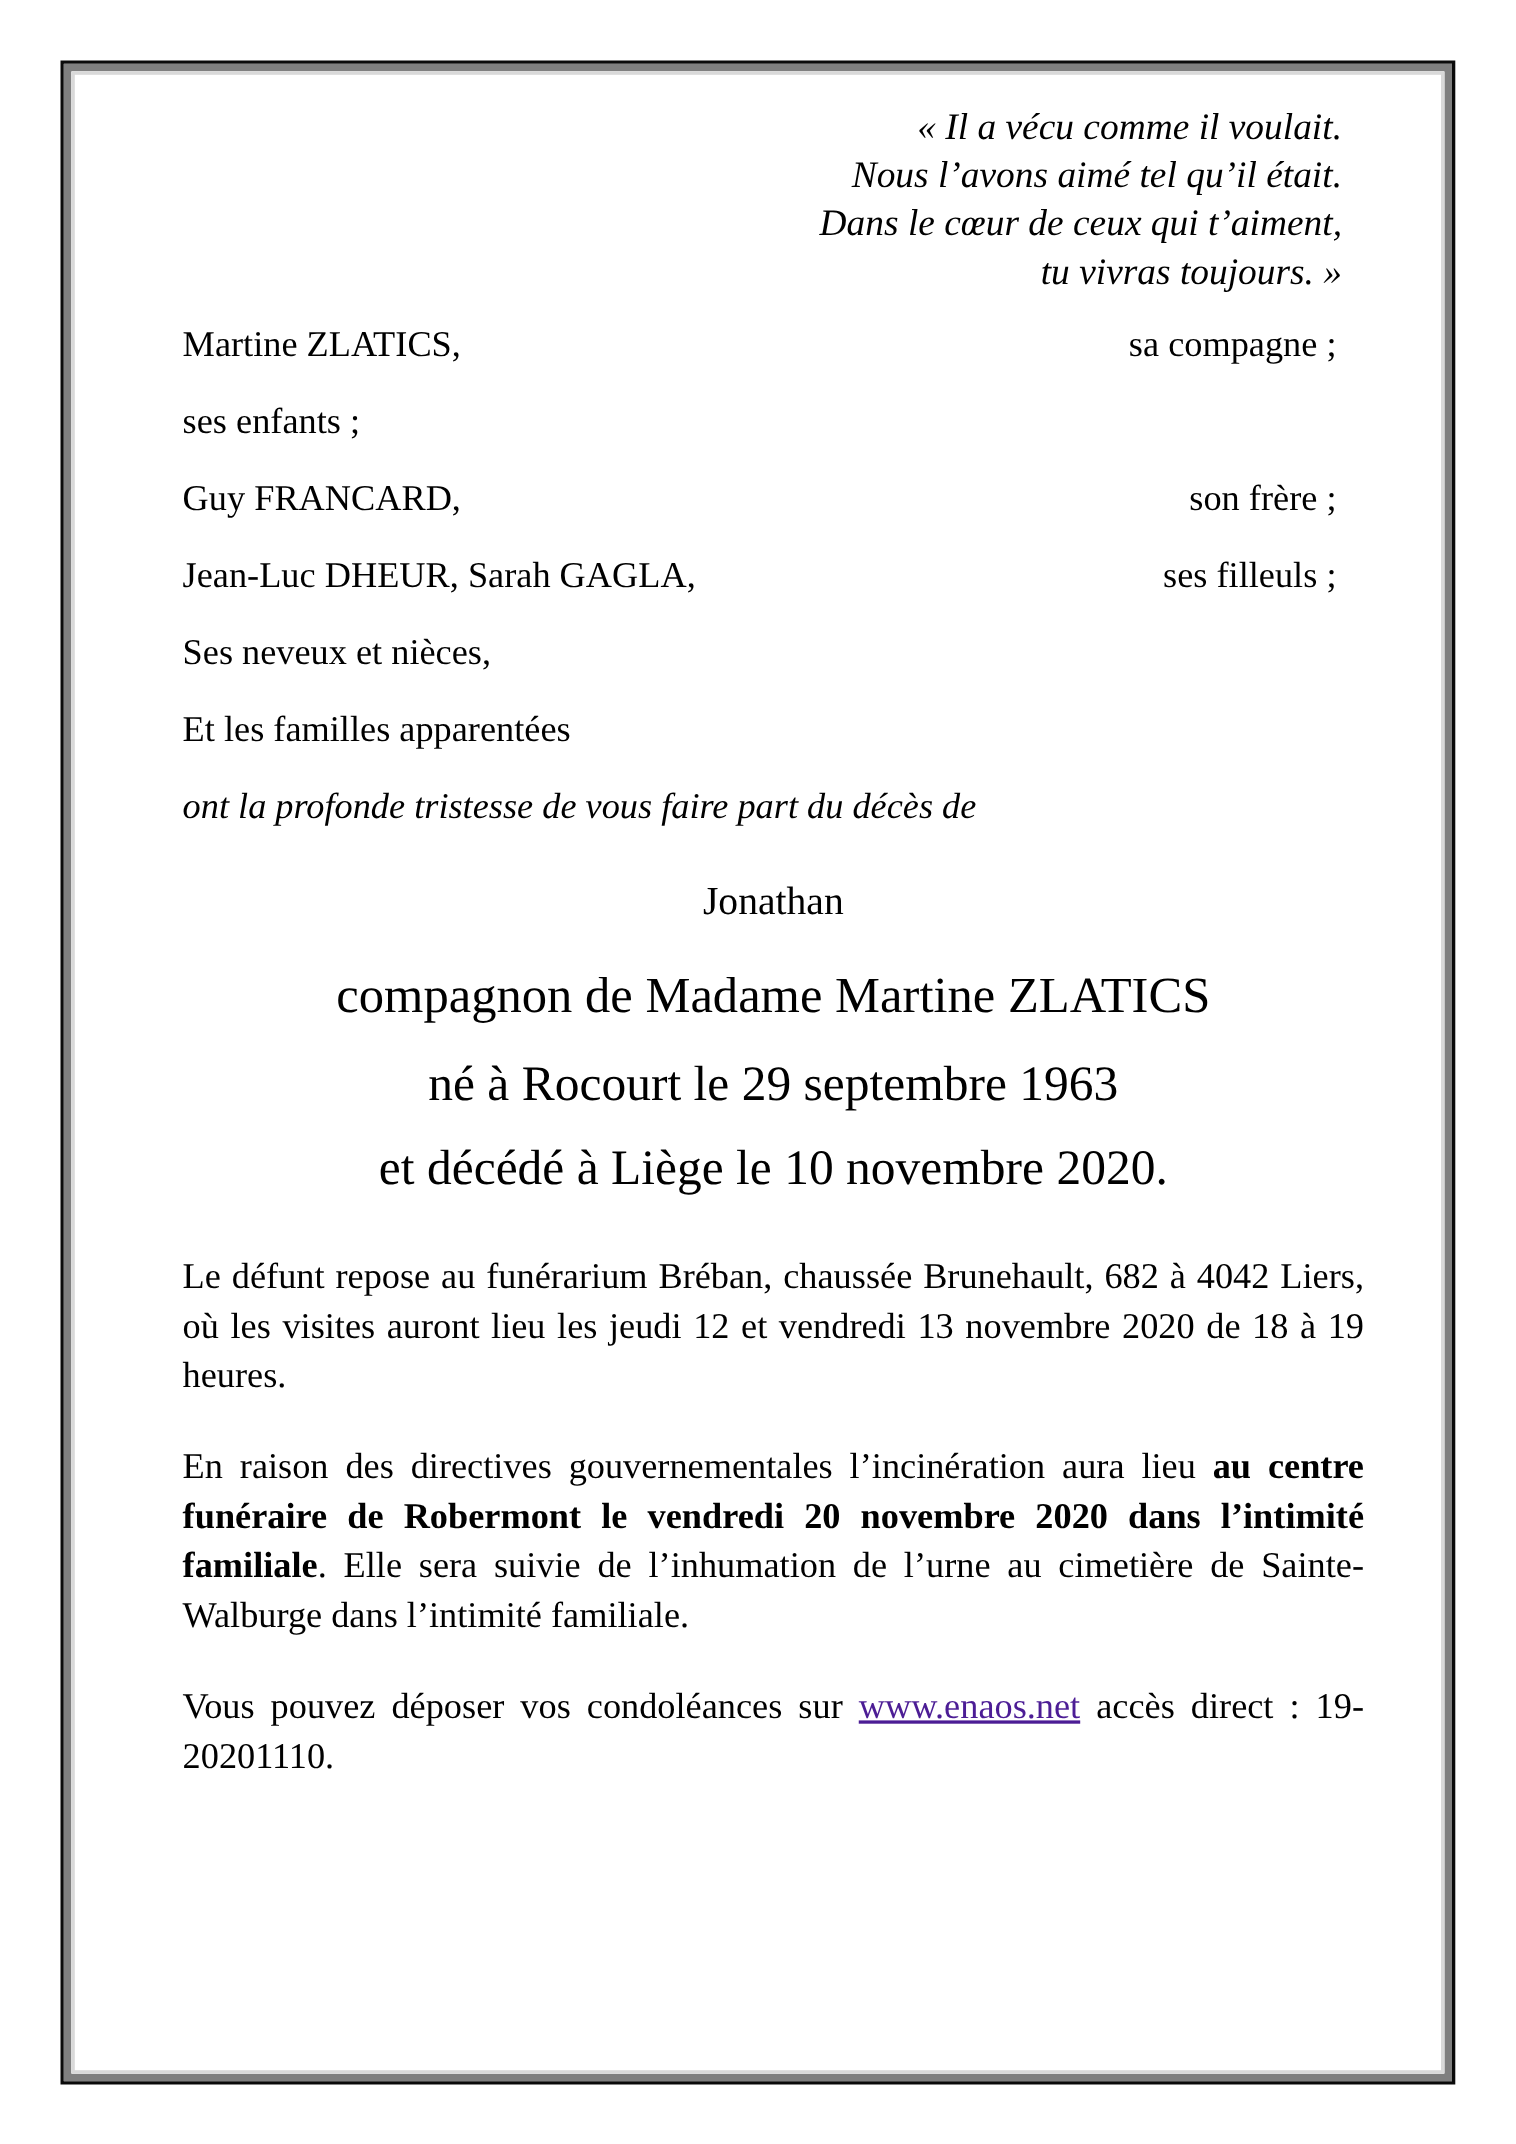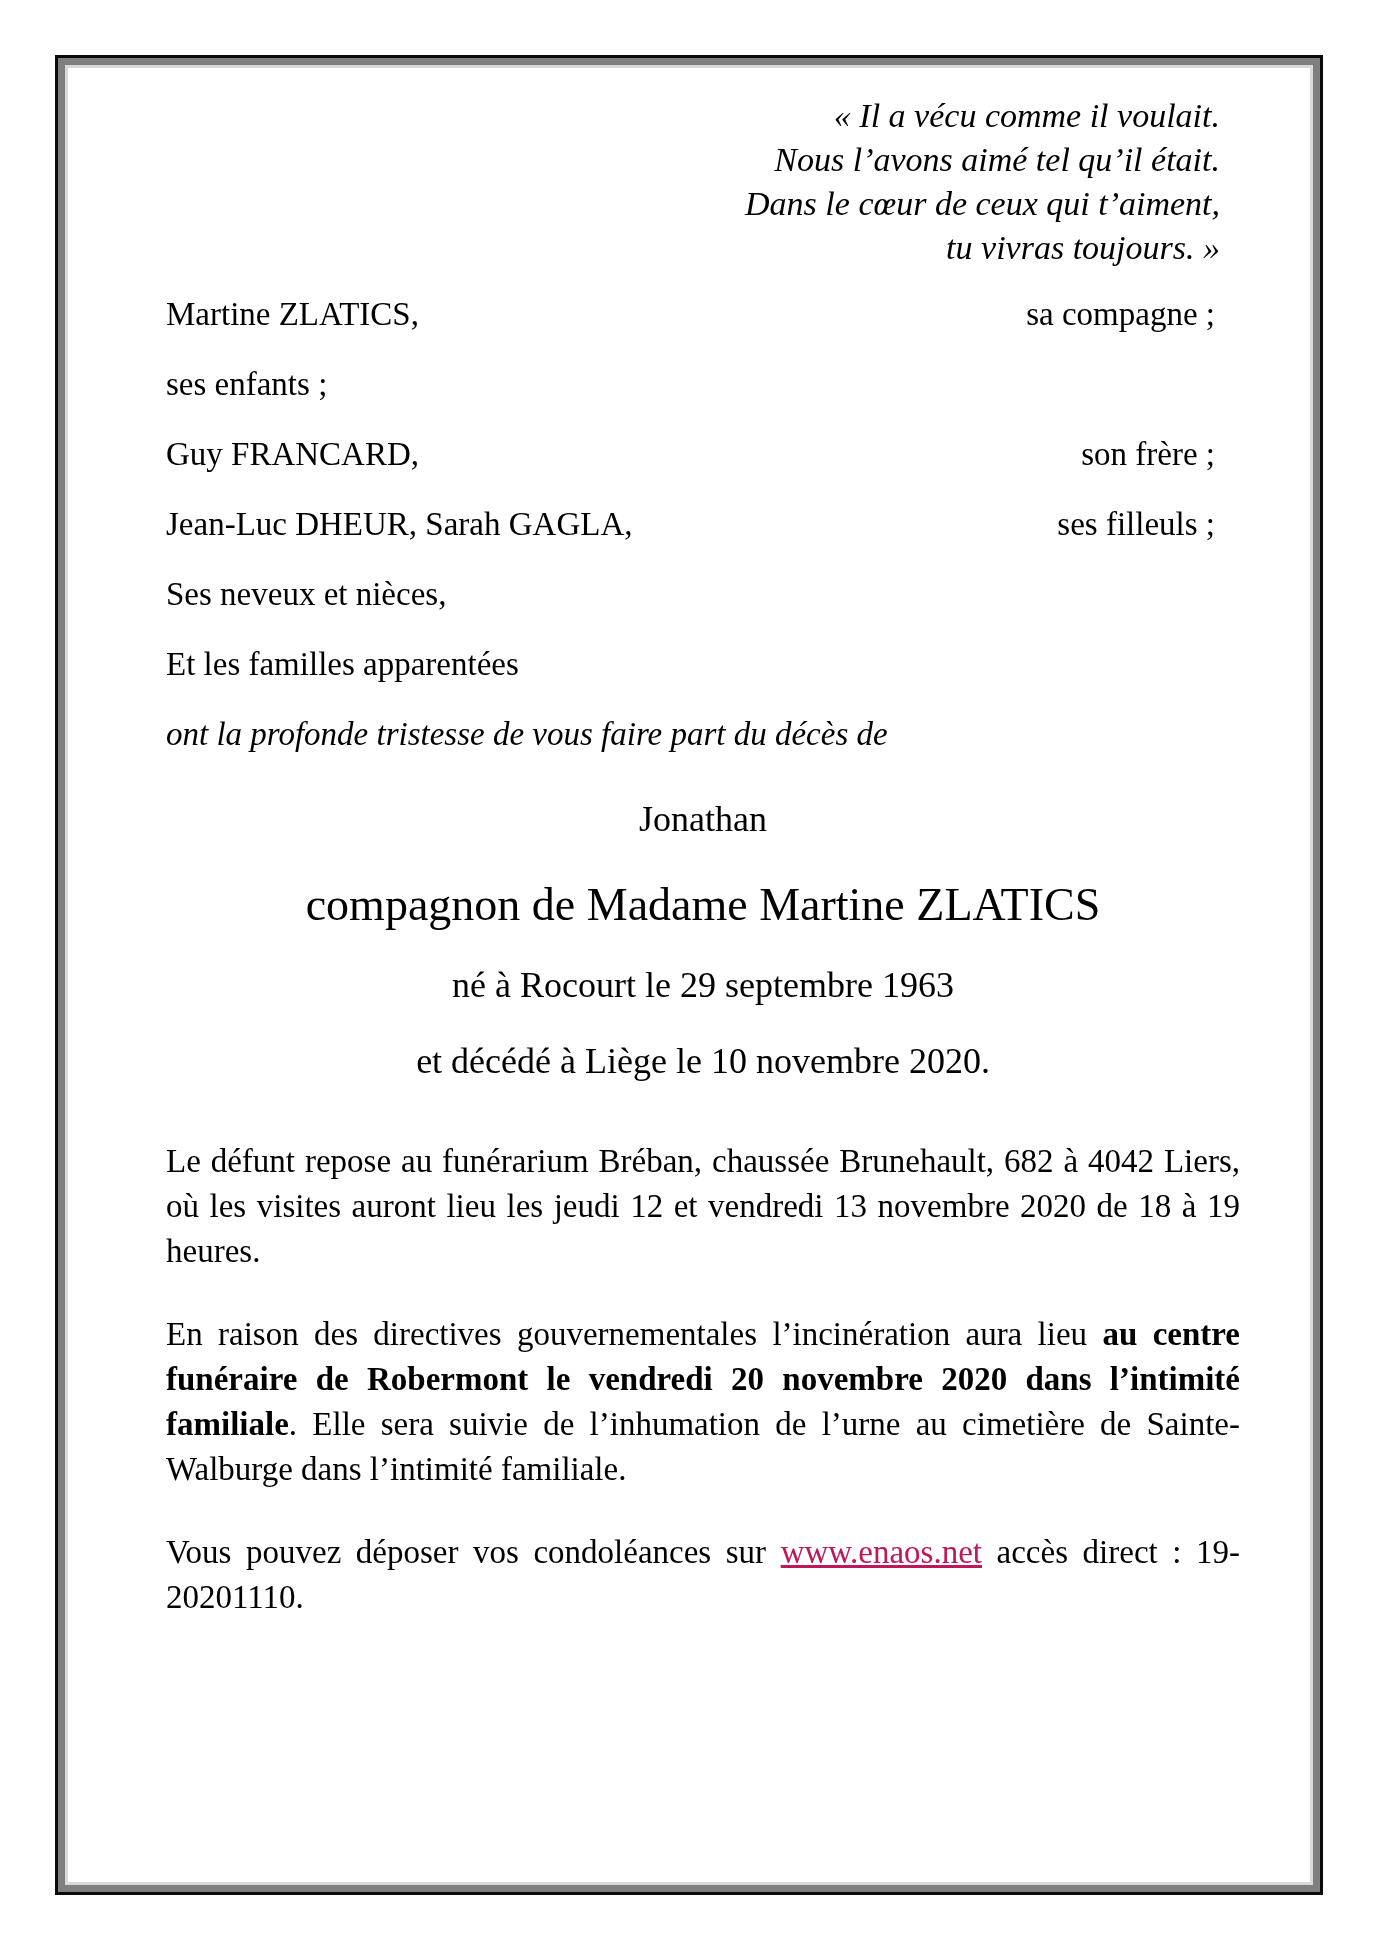--- a/index.html
+++ b/index.html
@@ -88,35 +88,35 @@
   }
   .subtitle {
     margin: 40px 0 0 0;
     text-align: center;
     font-size: 46px;
     line-height: 52px;
   }
   .birth-line, .death-line {
     margin: 32px 0 0 0;
     text-align: center;
-    font-size: 36px;
+    font-size: 45px;
     line-height: 44px;
   }
 
   .body-par {
     margin: 38px 0 0 0;
     font-size: 33px;
     line-height: 45px;
     text-align: justify;
   }
   .body-par.first-body {
     margin-top: 56px;
   }
   a.enaos {
-    color: #be185d;
+    color: #4c1d95;
     text-decoration: underline;
     cursor: pointer;
   }
 </style>
 </head>
 <body>
 
 <div class="frame-outer">
   <div class="frame-mid">
     <div class="frame-inner">

